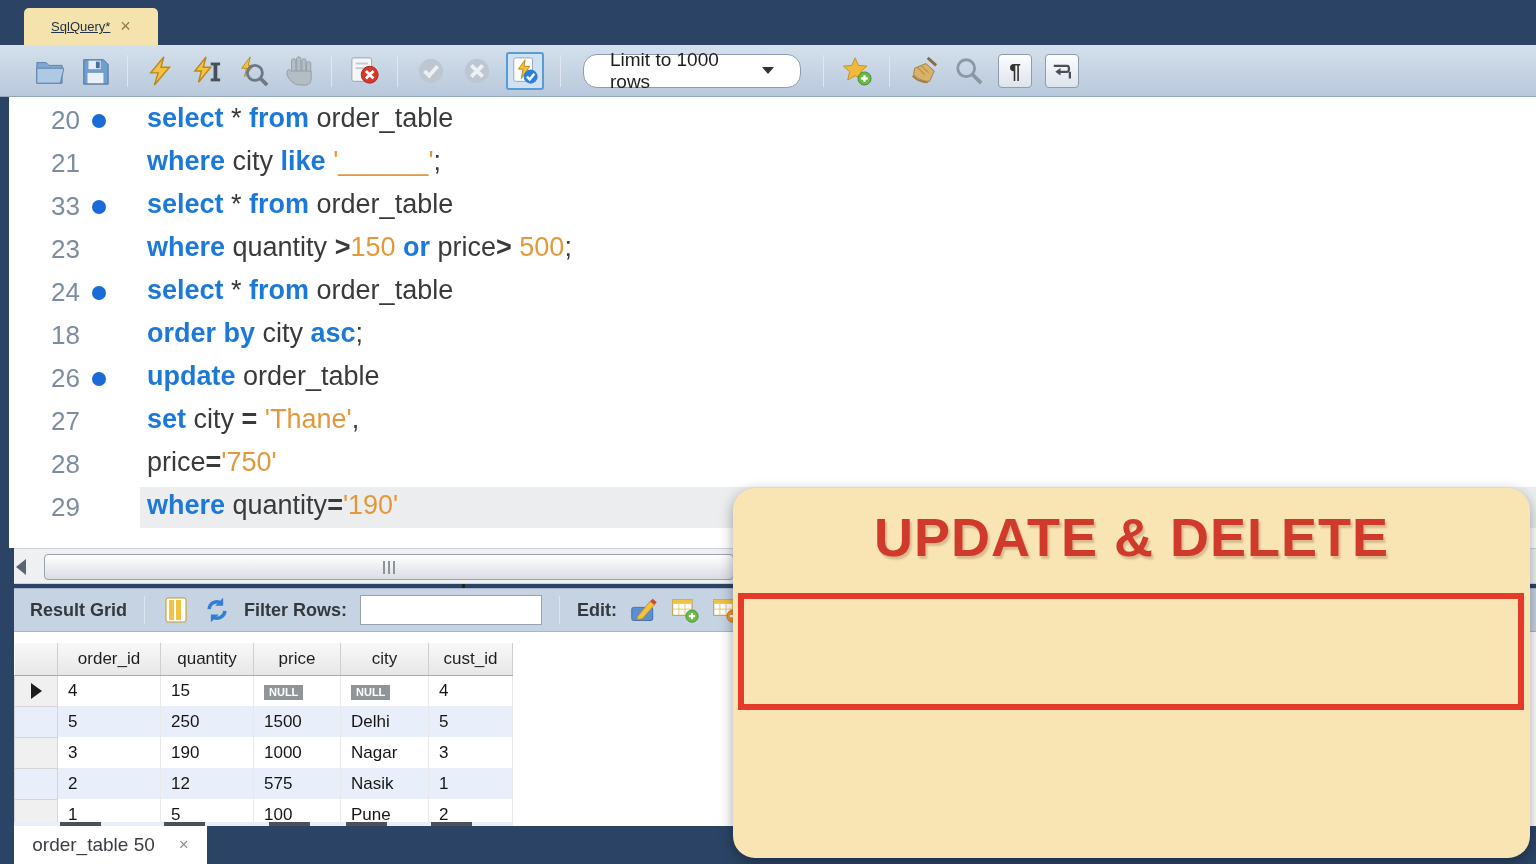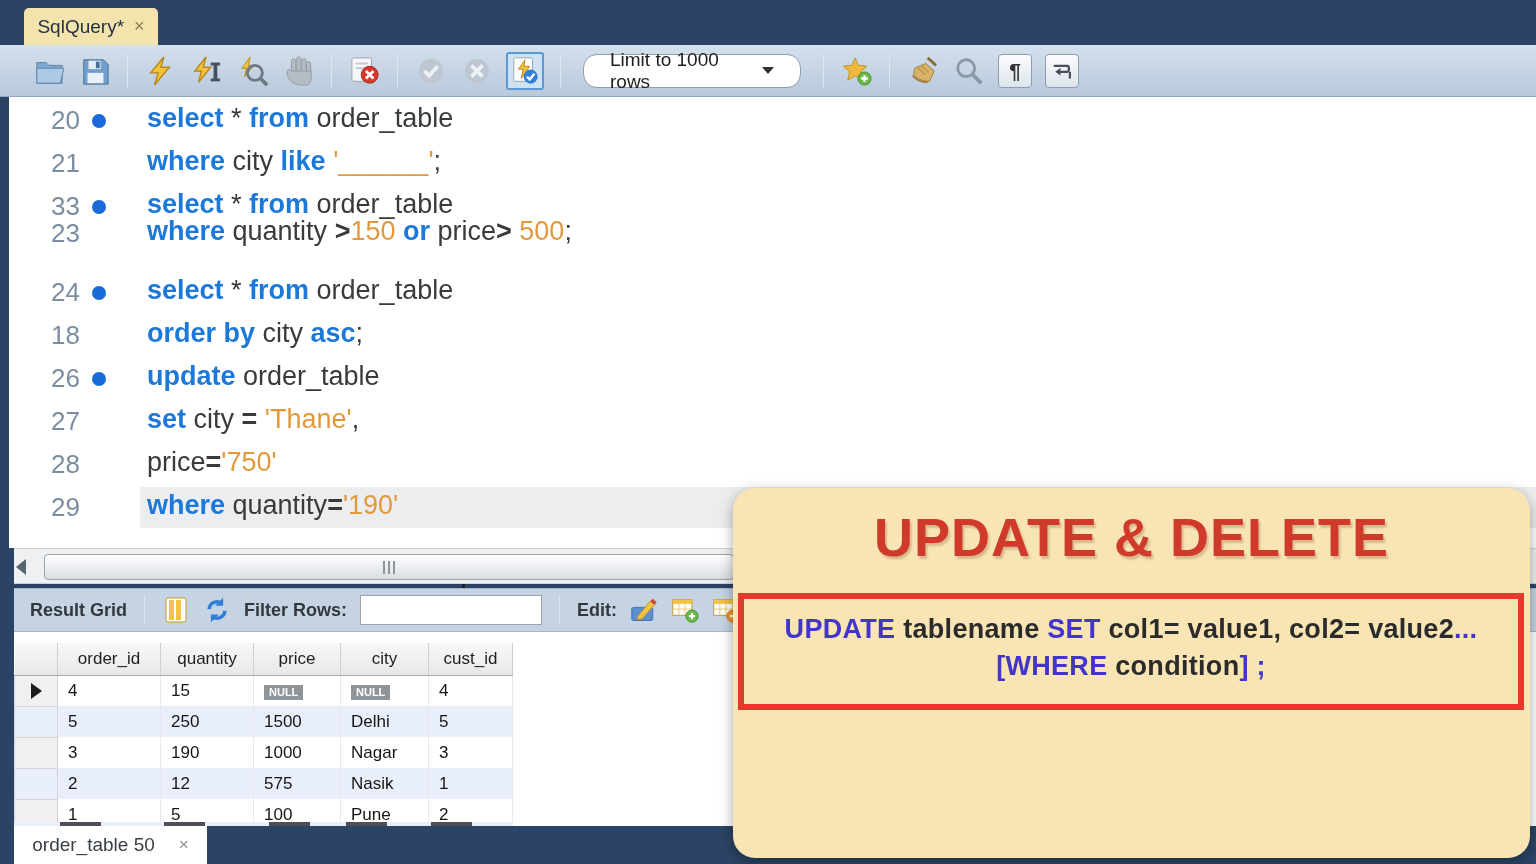--- a/index.html
+++ b/index.html
@@ -3,21 +3,21 @@
 <meta charset="utf-8">
 <style>
   * { margin:0; padding:0; box-sizing:border-box; }
   html,body { width:1536px; height:864px; overflow:hidden; font-family:"Liberation Sans", sans-serif; background:#2b4465; }
   .abs { position:absolute; }
 
   
   #titlebar { left:0; top:0; width:1536px; height:45px; background:#2b4465; }
   #sql-tab { left:24px; top:8px; width:134px; height:37px; background:#f4e3ac; border-radius:5px 5px 0 0;
              display:flex; align-items:center; justify-content:center; gap:10px; }
-  #sql-tab .lbl { font-size:19px; color:#233246; font-weight:500; }
+  #sql-tab .lbl { font-size:13px; color:#233246; font-weight:500;text-decoration:underline; }
   #sql-tab .cls { font-size:18px; color:#8b7b4e; cursor:pointer; }
 
   
   #toolbar { left:0; top:45px; width:1536px; height:52px;
              background:linear-gradient(#d4e0ec,#b8c9dc); border-bottom:1px solid #93a7bd;
              display:flex; align-items:center; padding-left:32px; gap:13px; }
   .tbi { width:33px; height:33px; display:flex; align-items:center; justify-content:center; }
   .tbi svg { width:30px; height:30px; }
   .tb-sep { width:1px; height:32px; background:#97a9bd; border-right:1px solid #dfe8f1; margin:0 3px; }
   .tb-btn { width:34px; height:34px; border:1px solid #8d9dae; border-radius:4px;
@@ -234,21 +234,21 @@
       </div>
       <div class="code-row" style="top: 45px;">
         <span class="lnum">21</span>
         <span class="lcode"><span class="kw">where</span><span class="pl"> city </span><span class="kw">like</span><span class="pl"> </span><span class="str">'______'</span><span class="pl">;</span></span>
       </div>
       <div class="code-row" style="top: 88px;">
         <span class="lnum">33</span>
         <span class="ldot"></span>
         <span class="lcode"><span class="kw">select</span><span class="pl"> * </span><span class="kw">from</span><span class="pl"> order_table</span></span>
       </div>
-      <div class="code-row" style="top: 115px;">
+      <div class="code-row" style="top: 131px;">
         <span class="lnum">23</span>
         <span class="lcode"><span class="kw">where</span><span class="pl"> quantity </span><span class="op">&gt;</span><span class="num">150</span><span class="pl"> </span><span class="kw">or</span><span class="pl"> price</span><span class="op">&gt;</span><span class="pl"> </span><span class="num">500</span><span class="pl">;</span></span>
       </div>
       <div class="code-row" style="top: 174px;">
         <span class="lnum">24</span>
         <span class="ldot"></span>
         <span class="lcode"><span class="kw">select</span><span class="pl"> * </span><span class="kw">from</span><span class="pl"> order_table</span></span>
       </div>
       <div class="code-row" style="top: 217px;">
         <span class="lnum">18</span>
@@ -412,16 +412,14 @@
 
 <div class="abs" id="bottombar"></div>
 <div class="abs" id="bottom-tab">
   <span class="lbl">order_table 50</span>
   <span class="cls">×</span>
 </div>
 
 <div class="abs" id="overlay">
   <div id="overlay-title">UPDATE &amp; DELETE</div>
   <div id="syntax-box">
-    <div class="stx-line" id="stx1"><span class="b">UPDATE</span><span class="k"> tablename </span><span class="b">SET</span><span class="k"> col1= value1, col2= value2</span><span class="b">...</span></div>
-    <div class="stx-line" id="stx2"><span class="b">[WHERE</span><span class="k"> condition</span><span class="b">]</span><span class="k"> </span><span class="b">;</span></div>
   </div>
 </div>
 
 </body></html>

